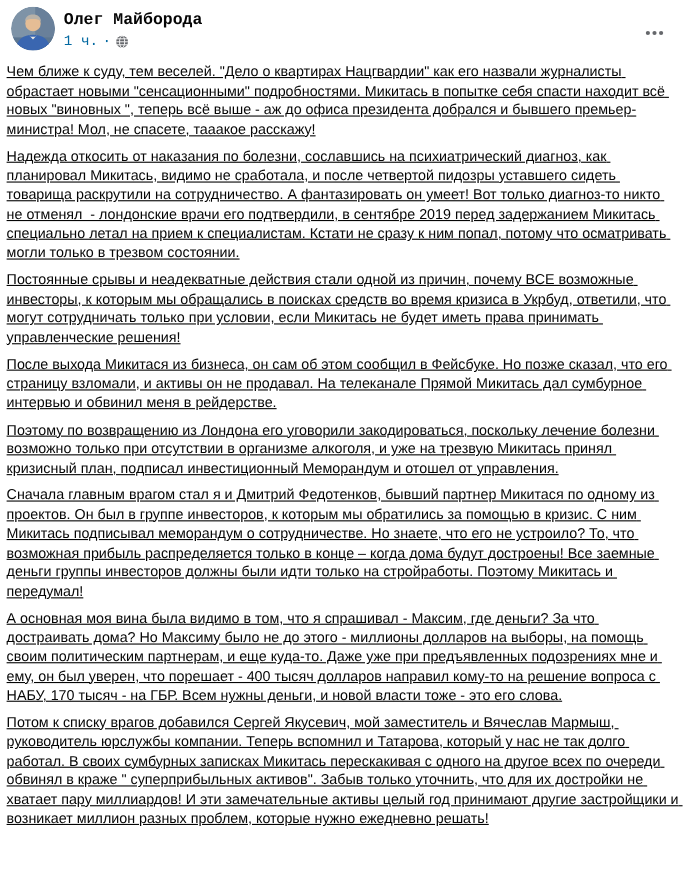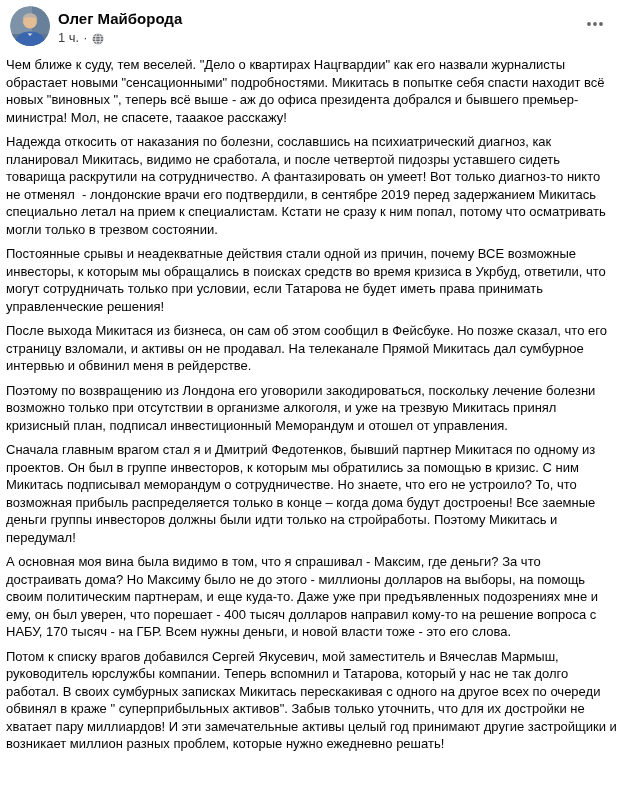--- a/index.html
+++ b/index.html
@@ -11,22 +11,23 @@
   .post {
     position: relative;
     width: 623px;
     height: 806px;
     background: #ffffff;
     overflow: hidden;
     color: #050505;
   }
   .post-header {
     display: flex;
-    align-items: flex-start;
+    align-items: flex-end;
     padding: 6px 12px 0 10px;
+    font-family: Liberation Mono, monospace;
   }
   .avatar {
     width: 40px;
     height: 40px;
     border-radius: 50%;
     overflow: hidden;
     flex: 0 0 auto;
     cursor: pointer;
   }
   .avatar svg { display: block; }
@@ -40,21 +41,21 @@
     font-weight: 700;
     color: #050505;
     line-height: 19px;
     cursor: pointer;
   }
   .meta {
     display: flex;
     align-items: center;
     gap: 4px;
     font-size: 13px;
-    color: #404040;
+    color: #0369a1;
     line-height: 17px;
     margin-top: 1px;
   }
   .meta .timestamp { cursor: pointer; }
   .globe-icon { display: inline-block; width: 12px; height: 12px; }
   .more-btn {
     margin-left: auto;
     width: 32px;
     height: 32px;
     margin-top: 2px;
@@ -62,20 +63,21 @@
     display: flex;
     align-items: center;
     justify-content: center;
     cursor: pointer;
   }
   .post-body {
     padding: 10px 6px 0 6px;
     font-size: 13px;
     line-height: 17.5px;
     color: #050505;
+    text-decoration: underline;
   }
   .post-body p {
     margin: 0 0 7px 0;
     white-space: pre-wrap;
   }
 </style>
 </head>
 <body>
 
 <div class="post">
@@ -124,21 +126,21 @@
         <circle cx="10" cy="10" r="1.9" fill="#65676b"></circle>
         <circle cx="16" cy="10" r="1.9" fill="#65676b"></circle>
       </svg>
     </div>
 
   </div>
 
   <div class="post-body">
     <p>Чем ближе к суду, тем веселей. "Дело о квартирах Нацгвардии" как его назвали журналисты обрастает новыми "сенсационными" подробностями. Микитась в попытке себя спасти находит всё новых "виновных ", теперь всё выше - аж до офиса президента добрался и бывшего премьер-министра! Мол, не спасете, тааакое расскажу!</p>
     <p>Надежда откосить от наказания по болезни, сославшись на психиатрический диагноз, как планировал Микитась, видимо не сработала, и после четвертой пидозры уставшего сидеть товарища раскрутили на сотрудничество. А фантазировать он умеет! Вот только диагноз-то никто не отменял  - лондонские врачи его подтвердили, в сентябре 2019 перед задержанием Микитась специально летал на прием к специалистам. Кстати не сразу к ним попал, потому что осматривать могли только в трезвом состоянии.</p>
-    <p>Постоянные срывы и неадекватные действия стали одной из причин, почему ВСЕ возможные инвесторы, к которым мы обращались в поисках средств во время кризиса в Укрбуд, ответили, что могут сотрудничать только при условии, если Татарова не будет иметь права принимать управленческие решения!</p>
+    <p>Постоянные срывы и неадекватные действия стали одной из причин, почему ВСЕ возможные инвесторы, к которым мы обращались в поисках средств во время кризиса в Укрбуд, ответили, что могут сотрудничать только при условии, если Микитась не будет иметь права принимать управленческие решения!</p>
     <p>После выхода Микитася из бизнеса, он сам об этом сообщил в Фейсбуке. Но позже сказал, что его страницу взломали, и активы он не продавал. На телеканале Прямой Микитась дал сумбурное интервью и обвинил меня в рейдерстве.</p>
     <p>Поэтому по возвращению из Лондона его уговорили закодироваться, поскольку лечение болезни возможно только при отсутствии в организме алкоголя, и уже на трезвую Микитась принял кризисный план, подписал инвестиционный Меморандум и отошел от управления.</p>
     <p>Сначала главным врагом стал я и Дмитрий Федотенков, бывший партнер Микитася по одному из проектов. Он был в группе инвесторов, к которым мы обратились за помощью в кризис. С ним Микитась подписывал меморандум о сотрудничестве. Но знаете, что его не устроило? То, что возможная прибыль распределяется только в конце – когда дома будут достроены! Все заемные деньги группы инвесторов должны были идти только на стройработы. Поэтому Микитась и передумал!</p>
     <p>А основная моя вина была видимо в том, что я спрашивал - Максим, где деньги? За что достраивать дома? Но Максиму было не до этого - миллионы долларов на выборы, на помощь своим политическим партнерам, и еще куда-то. Даже уже при предъявленных подозрениях мне и ему, он был уверен, что порешает - 400 тысяч долларов направил кому-то на решение вопроса с НАБУ, 170 тысяч - на ГБР. Всем нужны деньги, и новой власти тоже - это его слова.</p>
     <p>Потом к списку врагов добавился Сергей Якусевич, мой заместитель и Вячеслав Мармыш, руководитель юрслужбы компании. Теперь вспомнил и Татарова, который у нас не так долго работал. В своих сумбурных записках Микитась перескакивая с одного на другое всех по очереди обвинял в краже " суперприбыльных активов". Забыв только уточнить, что для их достройки не хватает пару миллиардов! И эти замечательные активы целый год принимают другие застройщики и возникает миллион разных проблем, которые нужно ежедневно решать!</p>
   </div>
 
 </div>
 
 </body></html>

